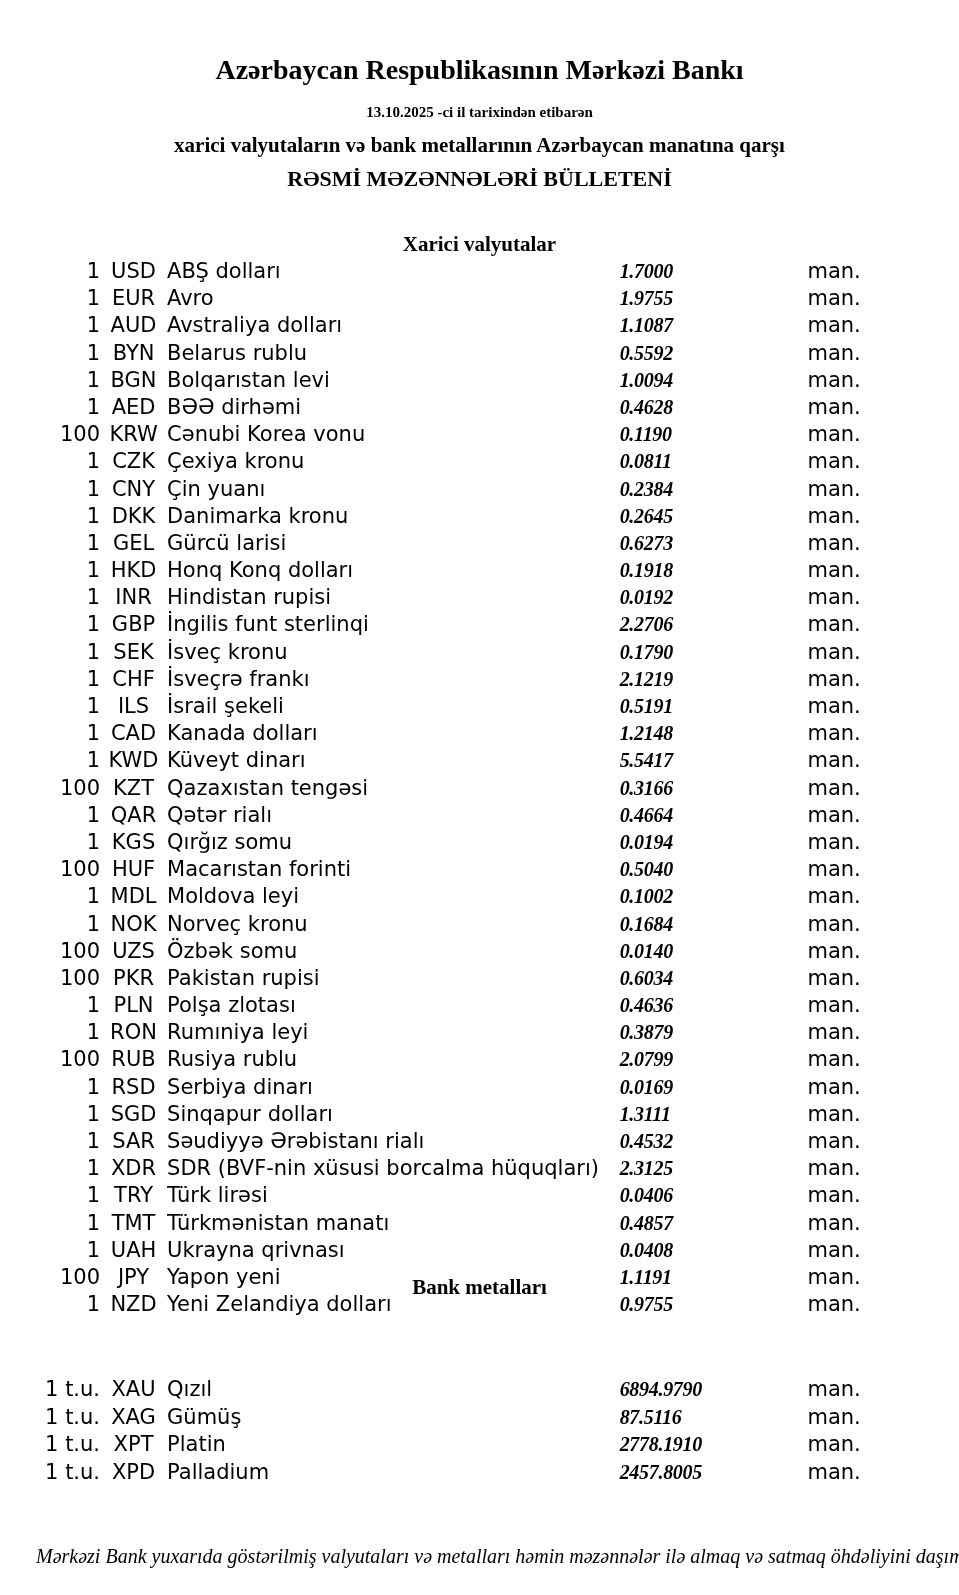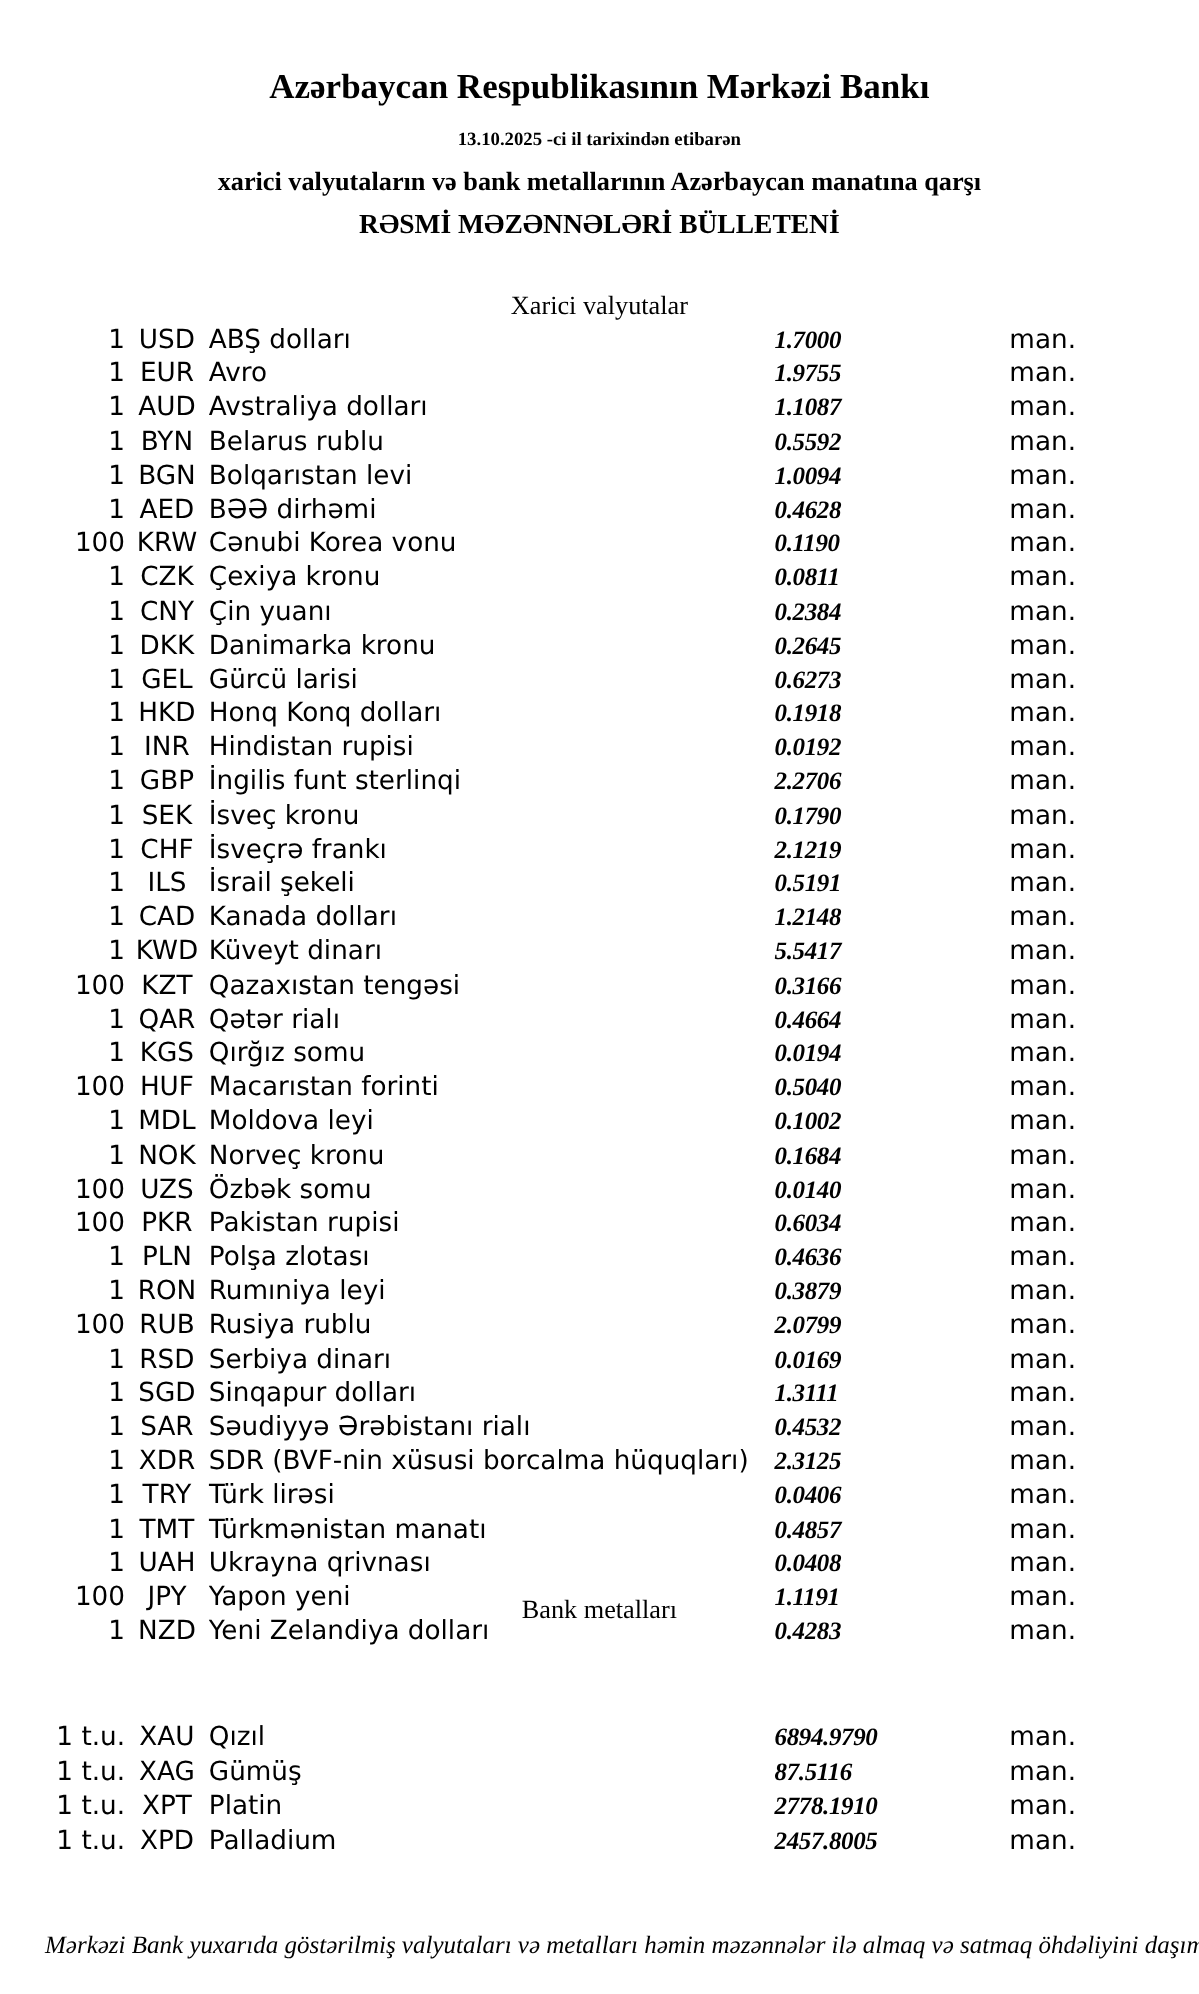--- a/index.html
+++ b/index.html
@@ -27,21 +27,21 @@
     font-weight:bold; font-size:21px; line-height:25px;
   }
   .bulletin-line {
     top:166px;
     font-family:"Liberation Serif", serif;
     font-weight:bold; font-size:22px; line-height:26px;
   }
   .section-title {
     position:absolute; left:0; right:0; text-align:center;
     font-family:"Liberation Serif", serif;
-    font-weight:normal; font-size:21px; line-height:25px;
+    font-weight:bold; font-size:21px; line-height:25px;
   }
   .currency-title { top:232px; }
   .metals-title  { top:1275px; }
 
   .rates-table { position:absolute; left:0; width:959px; }
   .currency-table { top:258px; }
   .metals-table   { top:1376px; }
 
   .row { display:flex; align-items:baseline; height:27.2px; line-height:27.2px; font-size:21px; }
   .metals-table .row { height:27.5px; line-height:27.5px; }
@@ -380,21 +380,21 @@
     <span class="code">JPY</span>
     <span class="name">Yapon yeni</span>
     <span class="rate">1.1191</span>
     <span class="man">man.</span>
   </div>
 
   <div class="row">
     <span class="qty">1</span>
     <span class="code">NZD</span>
     <span class="name">Yeni Zelandiya dolları</span>
-    <span class="rate">0.4283</span>
+    <span class="rate">0.9755</span>
     <span class="man">man.</span>
   </div>
 </div>
 
   <div class="section-title metals-title">Bank metalları</div>
 
   <div class="rates-table metals-table">
   <div class="row">
     <span class="qty">1 t.u.</span>
     <span class="code">XAU</span>

